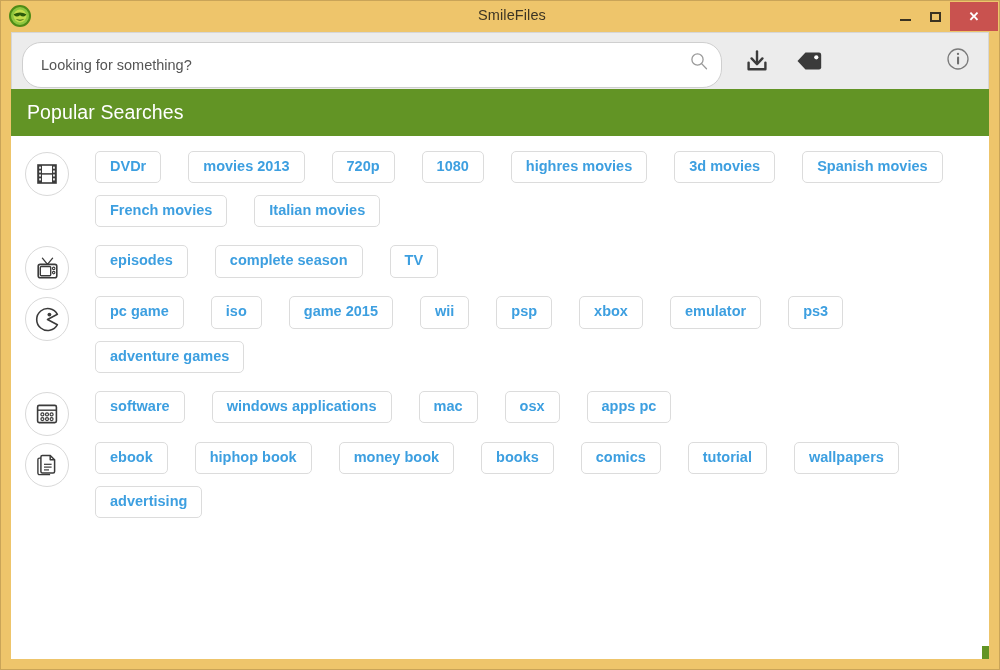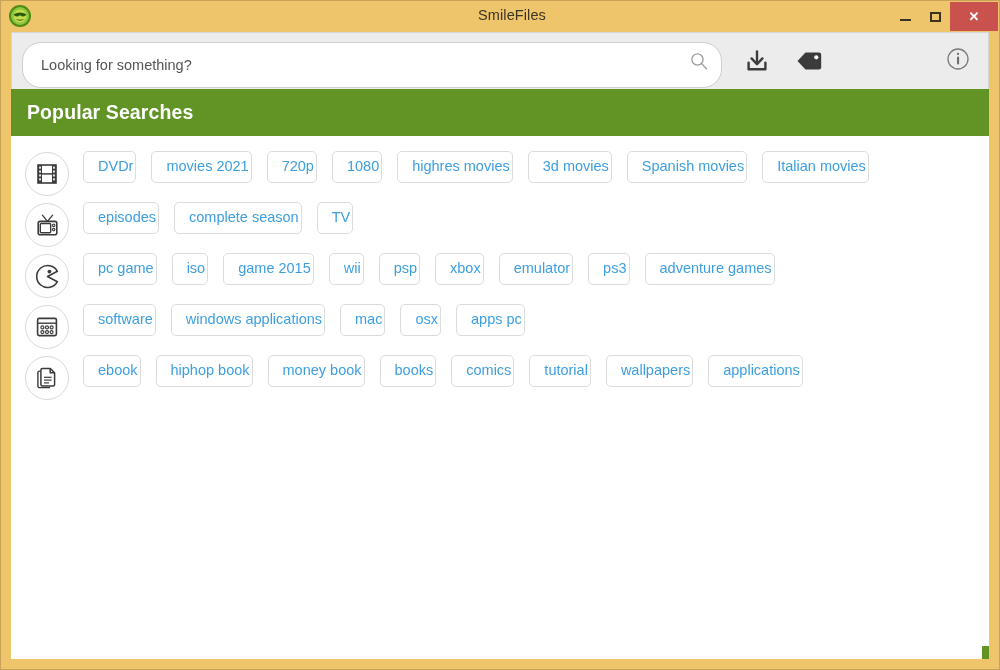--- a/index.html
+++ b/index.html
@@ -157,21 +157,21 @@
     flex: 0 0 47px;
     background: #629425;
     display: flex;
     align-items: center;
     padding-left: 16px;
     position: relative;
   }
   #section-title {
     color: #fff;
     font-size: 19.5px;
-    font-weight: bold;
+    font-weight: normal;
     letter-spacing: .1px;
     text-align: right;
   }
 
   
   #content {
     margin: 0 10px 10px 10px;
     flex: 1 1 auto;
     background: #ffffff;
     position: relative;
@@ -208,25 +208,26 @@
     padding-top: 3px;
   }
 
   .tag {
     border: 1px solid #dcdcdc;
     border-radius: 5px;
     background: #fff;
     color: #3d9fe0;
     font-size: 14.5px;
     font-family: "Liberation Sans", sans-serif;
-    padding: 7px 2px 8px 14px;
-    margin: 0 11px 12px 4px;
+    padding: 7px 14px 8px 14px;
+    margin: 0 11px 12px 16px;
     cursor: pointer;
     white-space: nowrap;
     line-height: 1.05;
+    font-weight: bold;
   }
 
   
   #scroll-nub {
     position: absolute;
     right: 0px;
     bottom: 0px;
     width: 7px;
     height: 13px;
     background: #629425;
@@ -317,26 +318,27 @@
               <rect x="5.2" y="17.3" width="1.7" height="2.1" fill="#fff"></rect>
               <rect x="19.1" y="5.6" width="1.7" height="2.1" fill="#fff"></rect>
               <rect x="19.1" y="9.5" width="1.7" height="2.1" fill="#fff"></rect>
               <rect x="19.1" y="13.4" width="1.7" height="2.1" fill="#fff"></rect>
               <rect x="19.1" y="17.3" width="1.7" height="2.1" fill="#fff"></rect>
               <line x1="8" y1="12.9" x2="18" y2="12.9" stroke="#3b3b3b" stroke-width="1.5"></line>
             </svg>
           </div>
           <div class="tags">
             <div class="tag">DVDr</div>
-            <div class="tag">movies 2021</div>
+            <div class="tag">movies 2013</div>
             <div class="tag">720p</div>
             <div class="tag">1080</div>
             <div class="tag">highres movies</div>
             <div class="tag">3d movies</div>
             <div class="tag">Spanish movies</div>
+            <div class="tag">French movies</div>
             <div class="tag">Italian movies</div>
           </div>
         </div>
         <div class="cat-row">
           <div class="cat-icon">
             <svg width="27" height="27" viewBox="0 0 27 27">
               <path d="M8.4 3.2 L13.3 9.2 M18.6 3.2 L13.7 9.2" stroke="#3b3b3b" stroke-width="1.3" fill="none" stroke-linecap="round"></path>
               <rect x="4.2" y="9.4" width="18.6" height="13.4" rx="2" fill="none" stroke="#3b3b3b" stroke-width="1.6"></rect>
               <rect x="6.3" y="11.5" width="10.4" height="9.2" rx="1" fill="none" stroke="#3b3b3b" stroke-width="1.4"></rect>
               <circle cx="19.7" cy="13.4" r="1.25" fill="none" stroke="#3b3b3b" stroke-width="1.1"></circle>
@@ -401,21 +403,21 @@
             </svg>
           </div>
           <div class="tags">
             <div class="tag">ebook</div>
             <div class="tag">hiphop book</div>
             <div class="tag">money book</div>
             <div class="tag">books</div>
             <div class="tag">comics</div>
             <div class="tag">tutorial</div>
             <div class="tag">wallpapers</div>
-            <div class="tag">applications</div>
+            <div class="tag">advertising</div>
           </div>
         </div>
       </div>
 
     <div id="scroll-nub"></div>
   </div>
 
 </div>
 
 </body></html>

